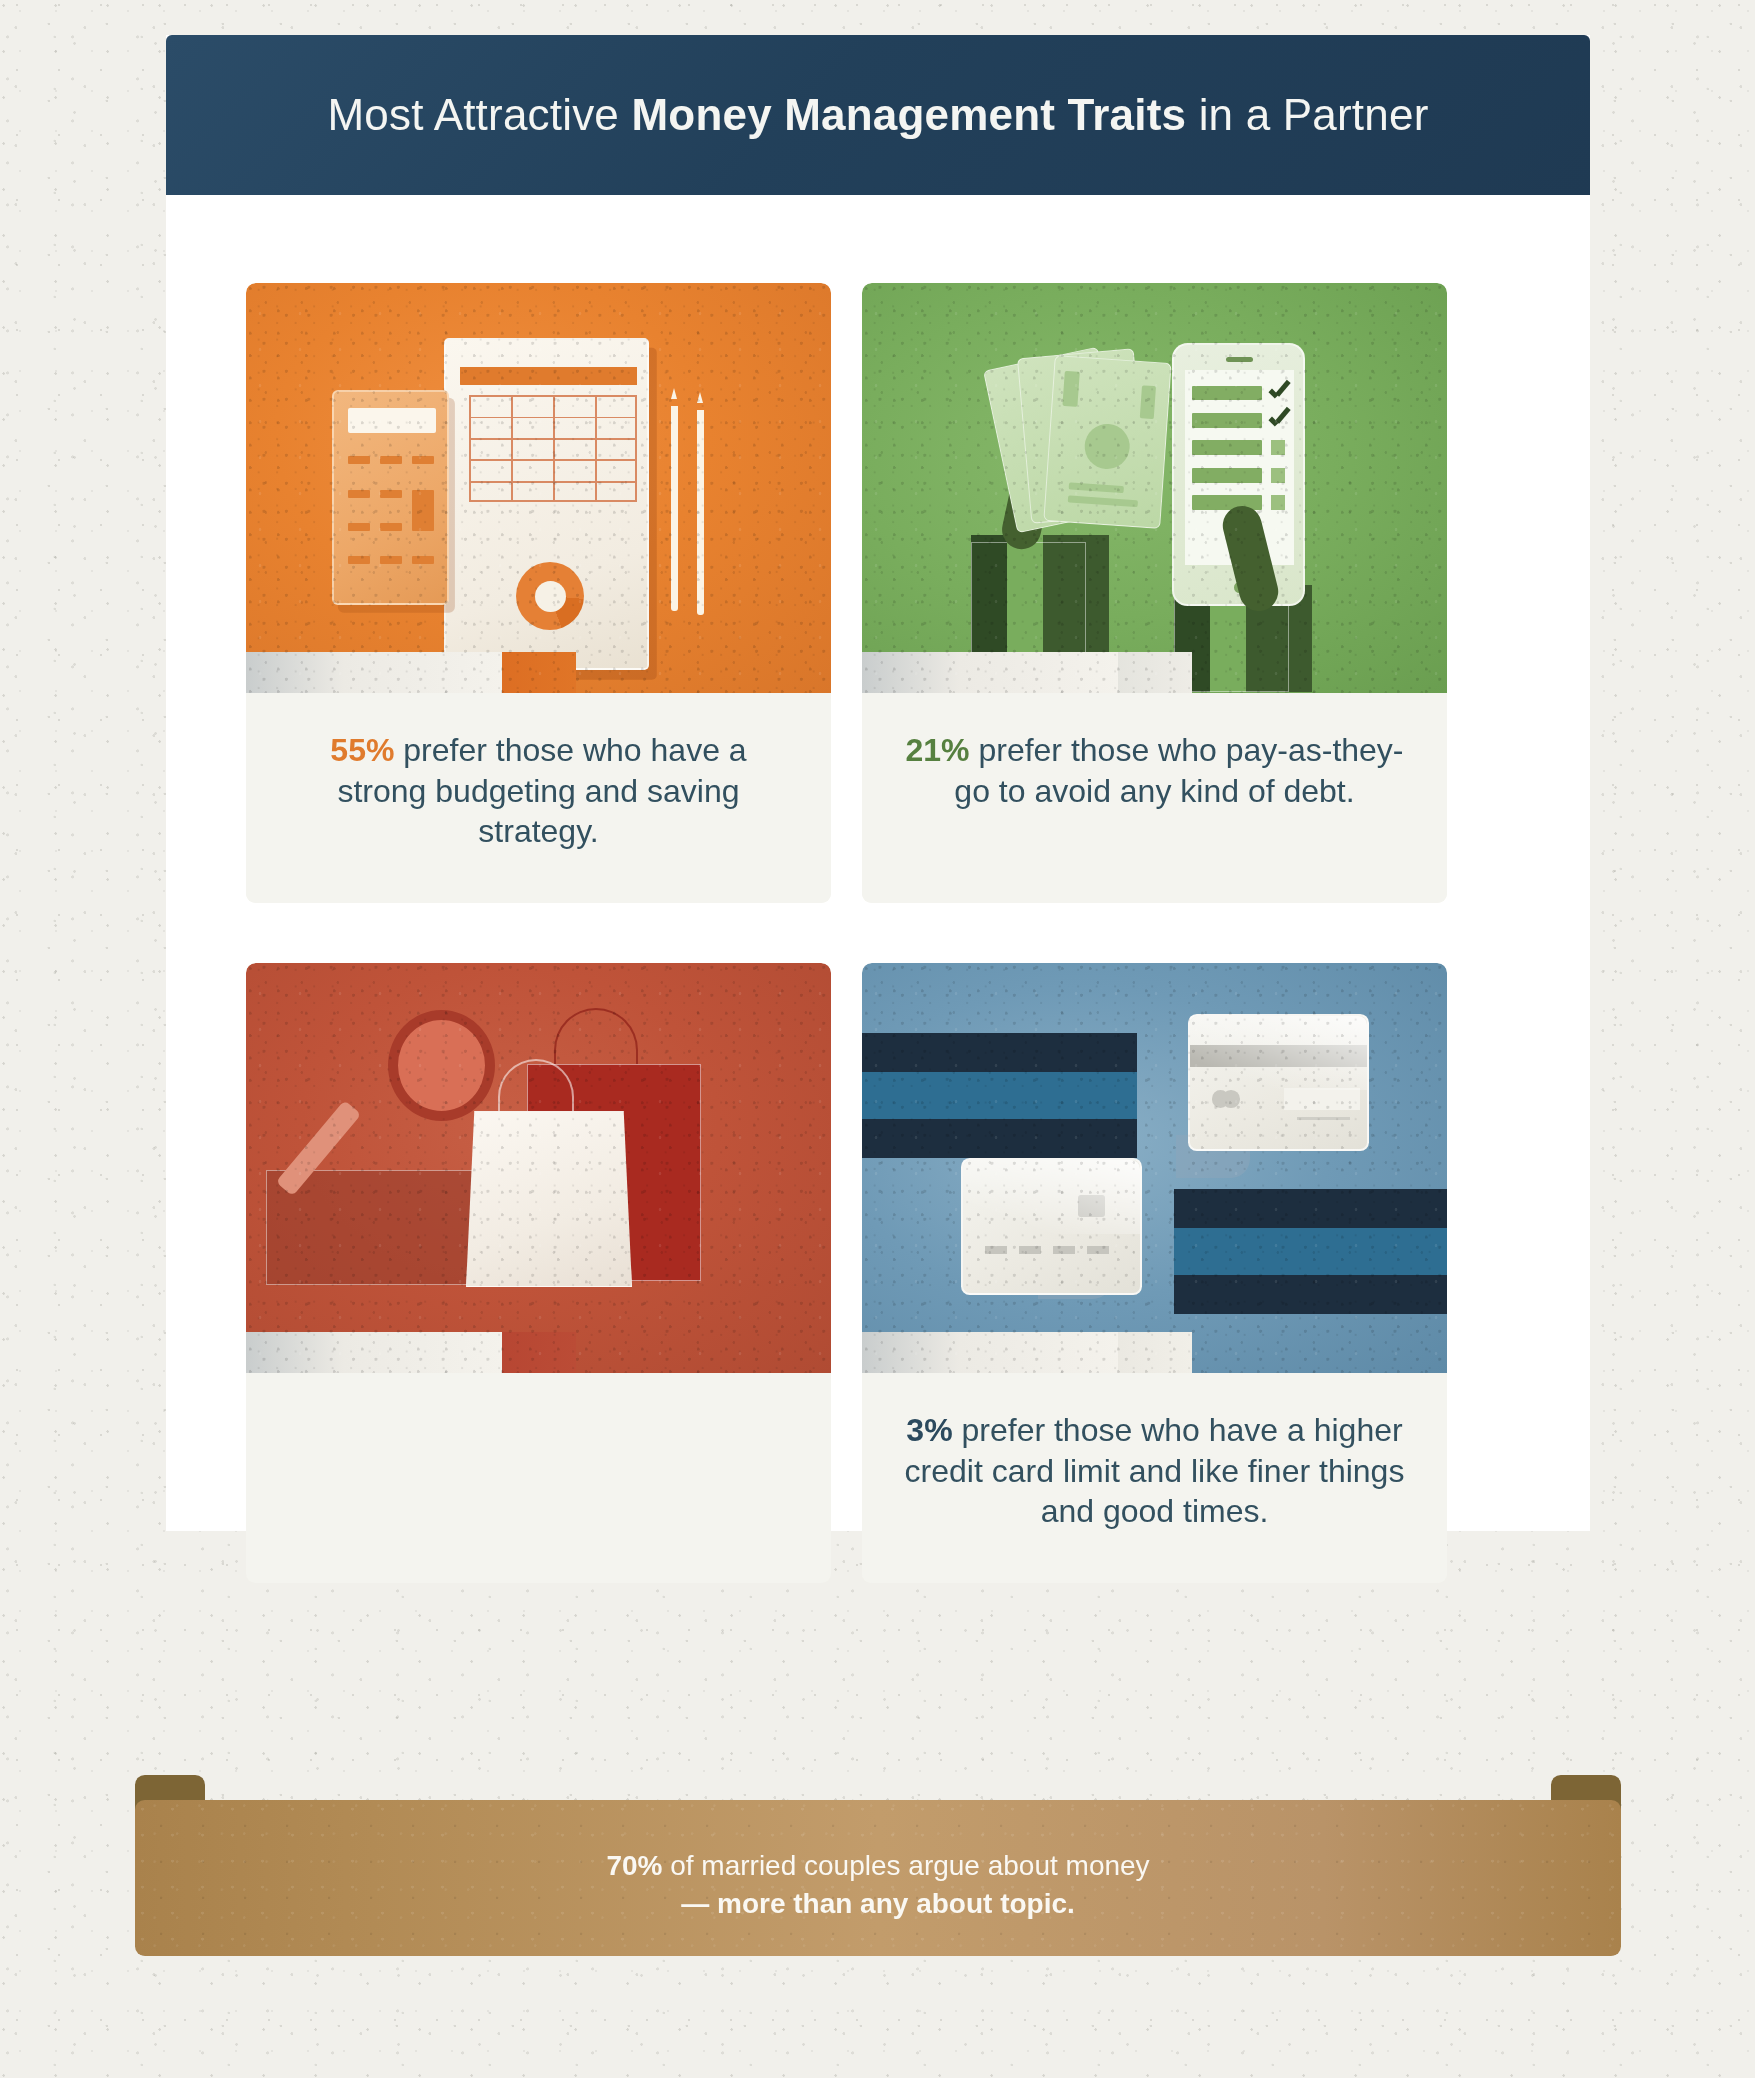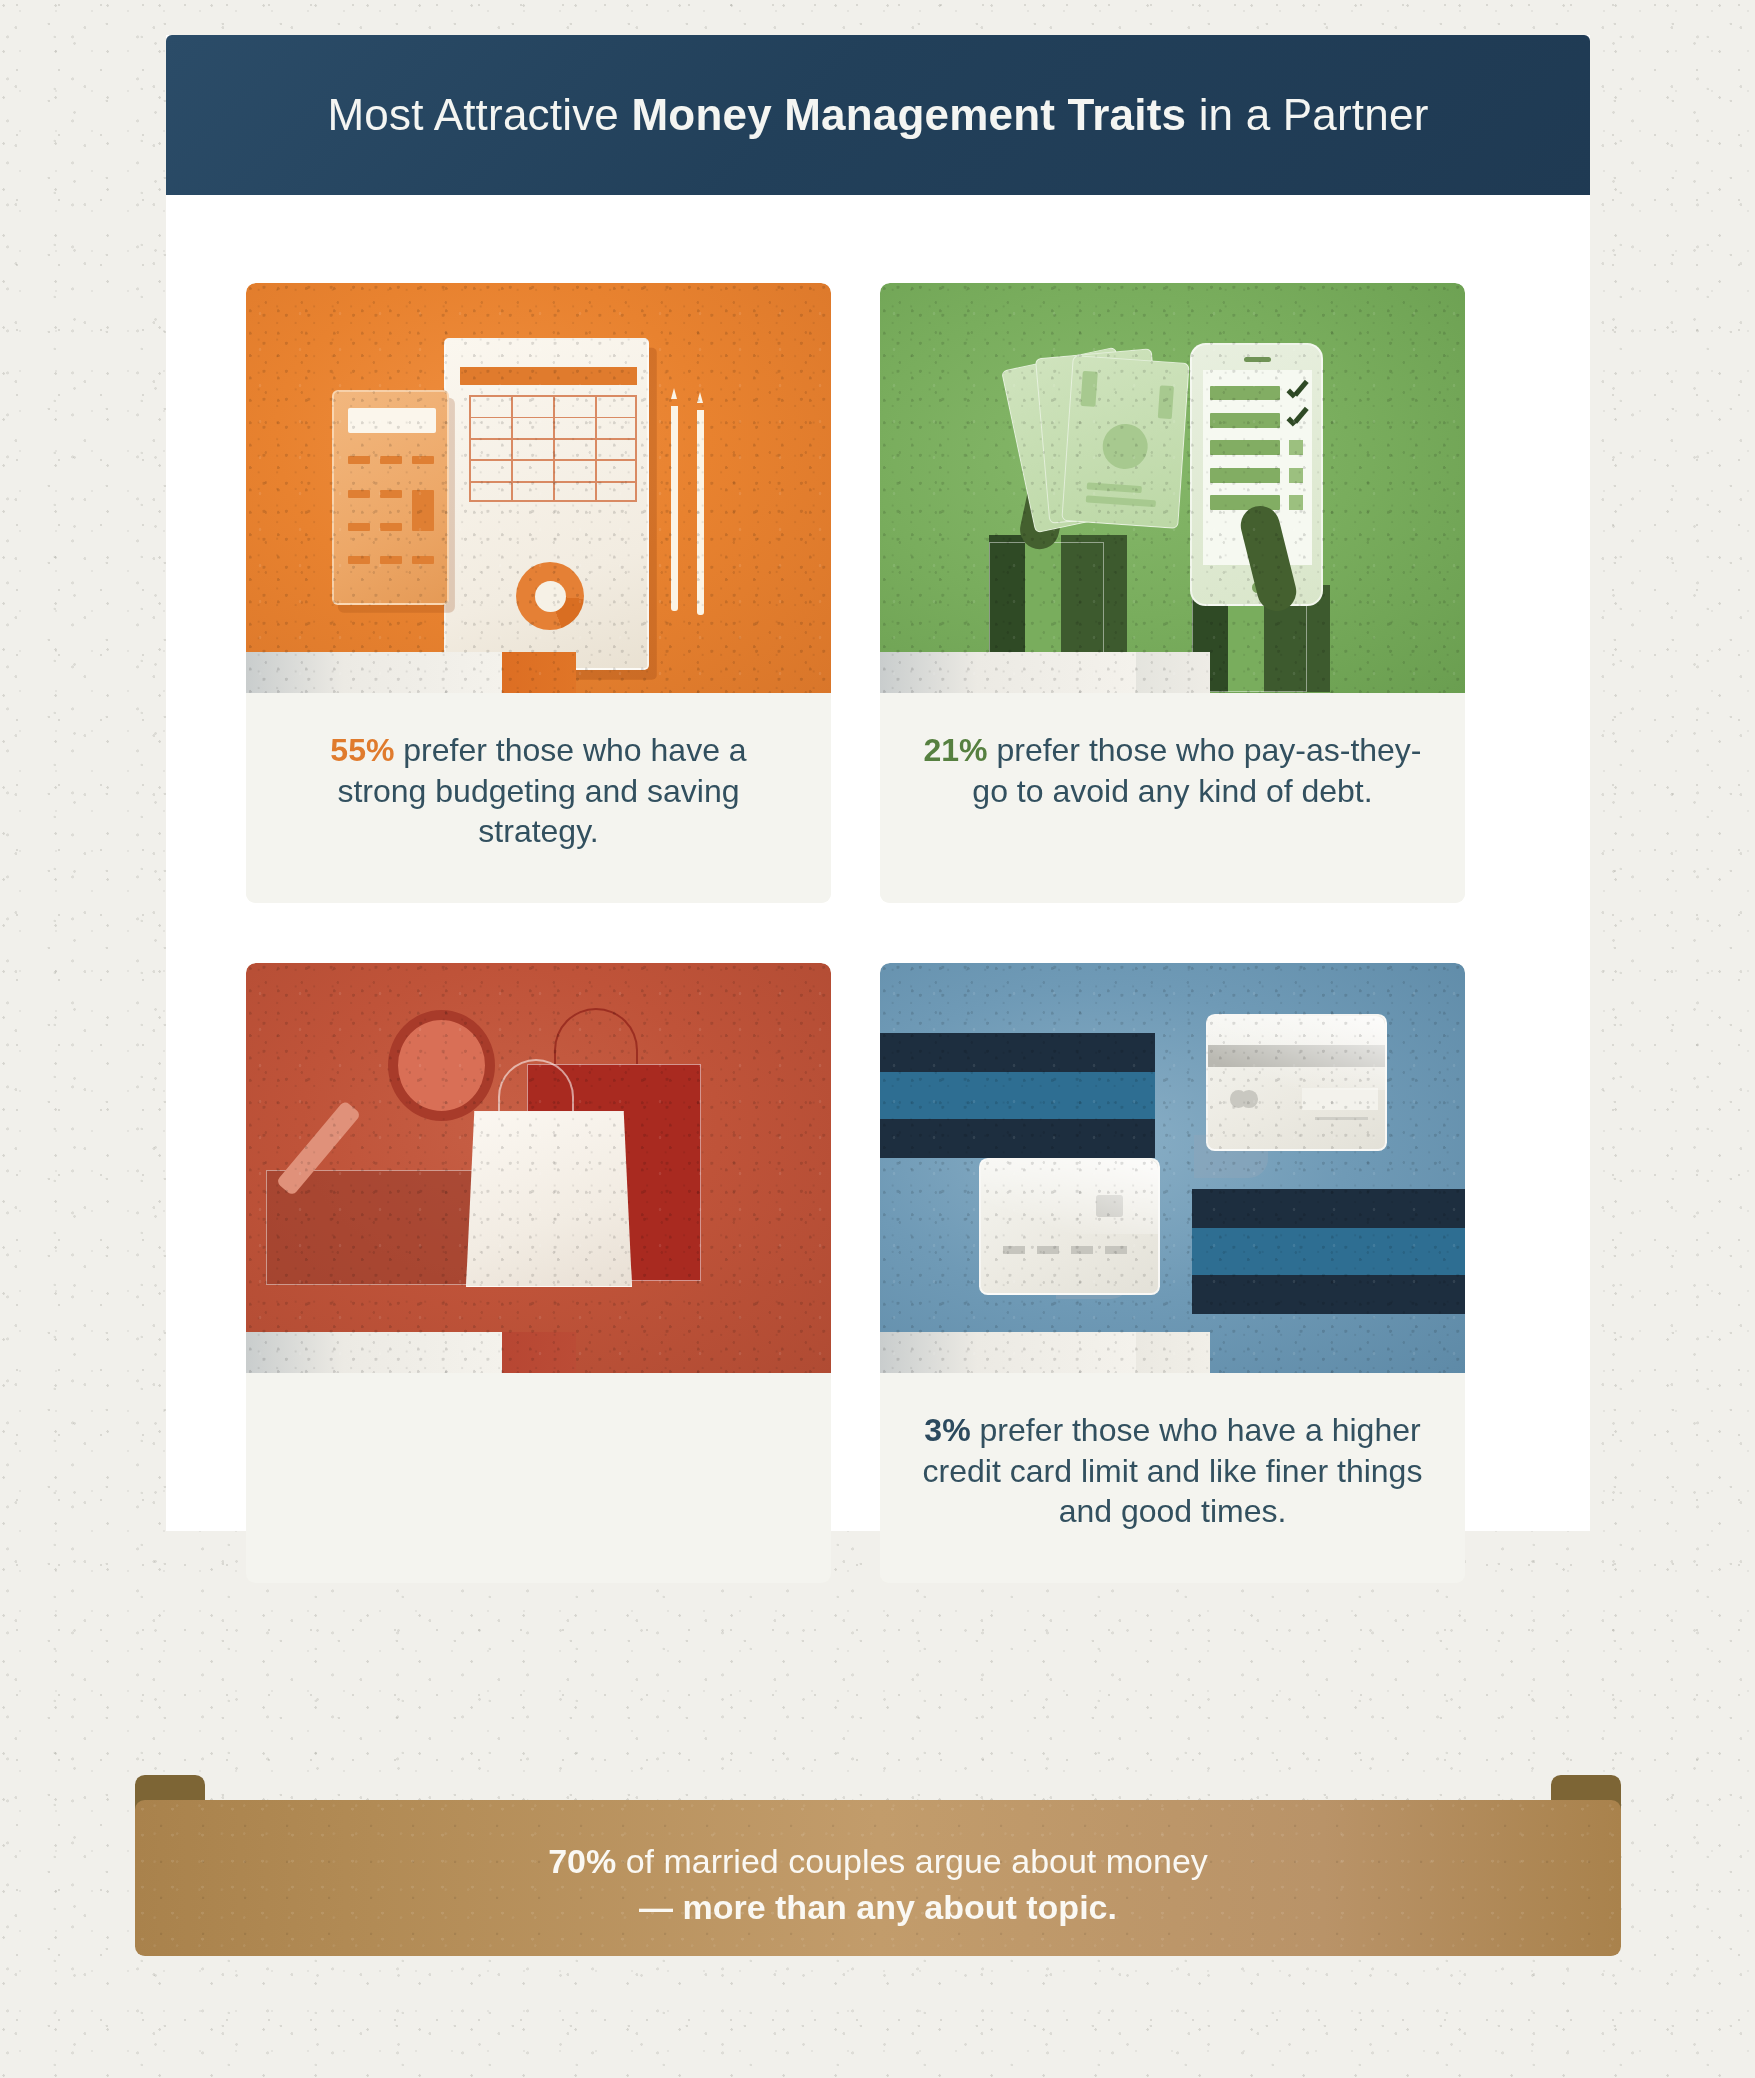--- a/index.html
+++ b/index.html
@@ -74,21 +74,21 @@
   .header-title b { font-weight: 700; }
 
   
   .grid {
     position: absolute;
     left: 80px;
     top: 248px;
     width: 1264px;
     display: flex;
     flex-wrap: wrap;
-    gap: 60px 49px;
+    gap: 60px 31px;
   }
 
   .card {
     width: 585px;
     border-radius: 9.8px;
     overflow: hidden;
     background: #f4f4ef;
     display: flex;
     flex-direction: column;
   }
@@ -176,21 +176,21 @@
       radial-gradient(circle at 25% 35%, rgba(255,255,255,.10) 0 1.3px, transparent 1.7px),
       radial-gradient(circle at 62% 72%, rgba(0,0,0,.08) 0 1.2px, transparent 1.6px),
       radial-gradient(circle at 88% 20%, rgba(255,255,255,.08) 0 1.1px, transparent 1.5px);
     background-size: 30px 26px, 42px 36px, 22.4px 28px;
     pointer-events: none;
   }
   .ribbon-text {
     position: relative;
     text-align: center;
     color: #faf8f3;
-    font-size: 34px;
+    font-size: 28px;
     line-height: 1.34;
     font-weight: 400;
     z-index: 1;
     margin-top: 14px;
   }
   .ribbon-text b { font-weight: 700; }
 
   
   .bg-orange { position:absolute; inset:0;
     background: radial-gradient(ellipse at 42% 38%, #ef8e3f 0%, #e8822f 45%, #d9762a 100%); }

